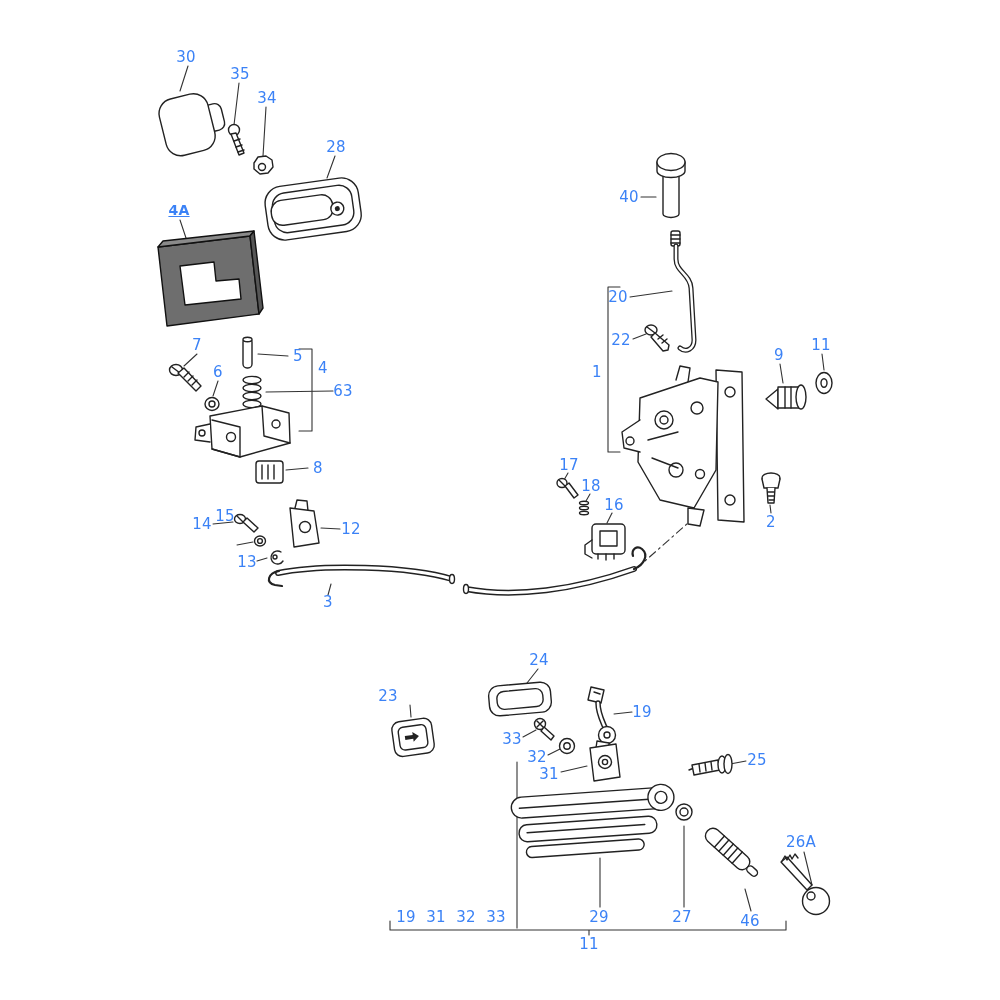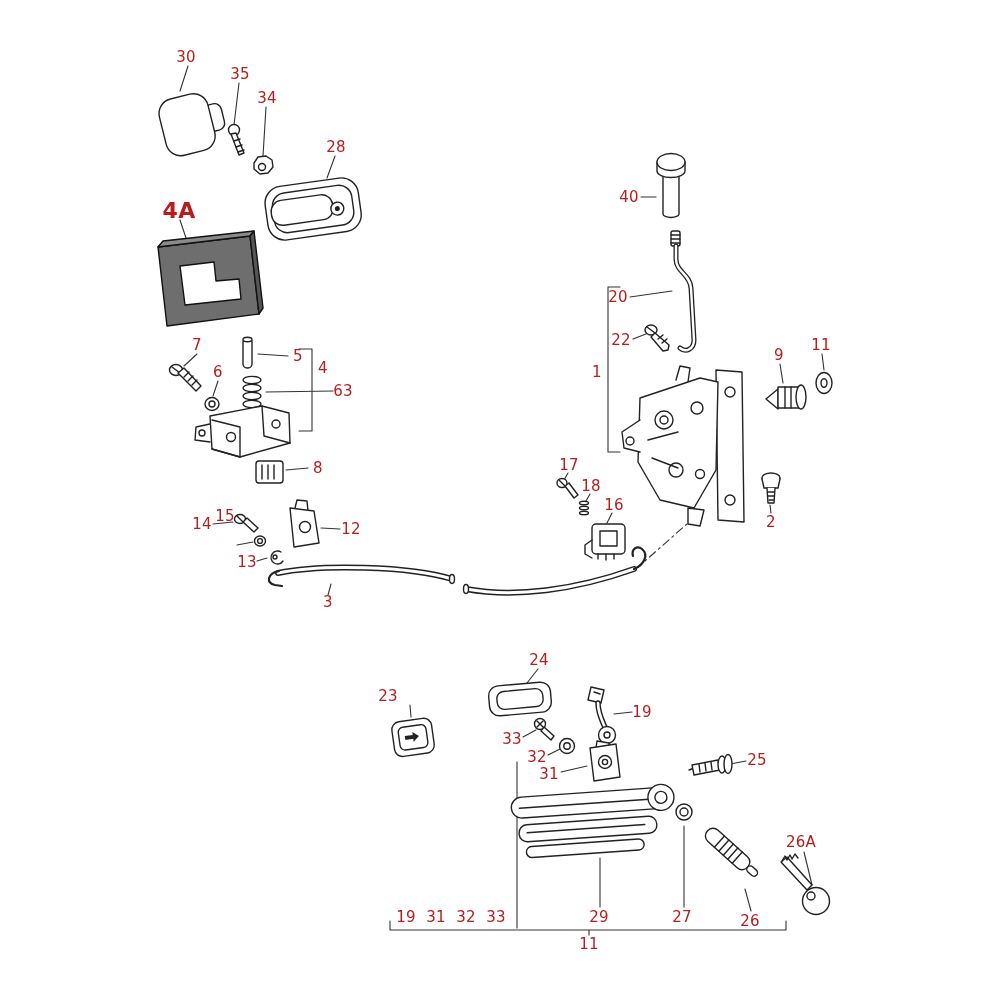--- a/index.html
+++ b/index.html
@@ -1,20 +1,20 @@
 <!DOCTYPE html>
 <html><head>
 <meta charset="utf-8">
 <style>
   html,body{margin:0;padding:0;background:#fff;}
   body{font-family:"DejaVu Sans","Liberation Sans",sans-serif;}
   .canvas{position:relative;width:1000px;height:1000px;background:#fff;overflow:hidden;}
   .canvas svg{position:absolute;left:0;top:0;}
-  .lbl{position:absolute;transform:translate(-50%,-50%);font-size:15px;color:#b91c1c;white-space:nowrap;letter-spacing:.3px;}
-  .lbl.bold{font-weight:bold;font-size:22px;}
+  .lbl{position:absolute;transform:translate(-50%,-50%);font-size:15px;color:#3b82f6;white-space:nowrap;letter-spacing:.3px;}
+  .lbl.bold{font-weight:bold;font-size:14px;text-decoration:underline;}
 </style>
 </head>
 <body>
 
 <div class="canvas">
 
 <svg width="1000" height="1000" viewBox="0 0 1000 1000" xmlns="http://www.w3.org/2000/svg">
 
   <g stroke="#333" stroke-width="1.1" fill="none" stroke-linecap="round">
     <line x1="188" y1="66" x2="180" y2="91"></line>
@@ -366,20 +366,20 @@
 <div class="lbl" style="left:539px;top:660px">24</div>
 <div class="lbl" style="left:388px;top:696px">23</div>
 <div class="lbl" style="left:642px;top:712px">19</div>
 <div class="lbl" style="left:512px;top:739px">33</div>
 <div class="lbl" style="left:537px;top:757px">32</div>
 <div class="lbl" style="left:549px;top:774px">31</div>
 <div class="lbl" style="left:757px;top:760px">25</div>
 <div class="lbl" style="left:801px;top:842px">26A</div>
 <div class="lbl" style="left:599px;top:917px">29</div>
 <div class="lbl" style="left:682px;top:917px">27</div>
-<div class="lbl" style="left:750px;top:921px">26</div>
+<div class="lbl" style="left:750px;top:921px">46</div>
 <div class="lbl" style="left:406px;top:917px">19</div>
 <div class="lbl" style="left:436px;top:917px">31</div>
 <div class="lbl" style="left:466px;top:917px">32</div>
 <div class="lbl" style="left:496px;top:917px">33</div>
 <div class="lbl" style="left:589px;top:944px">11</div>
 
 </div>
 
 </body></html>

